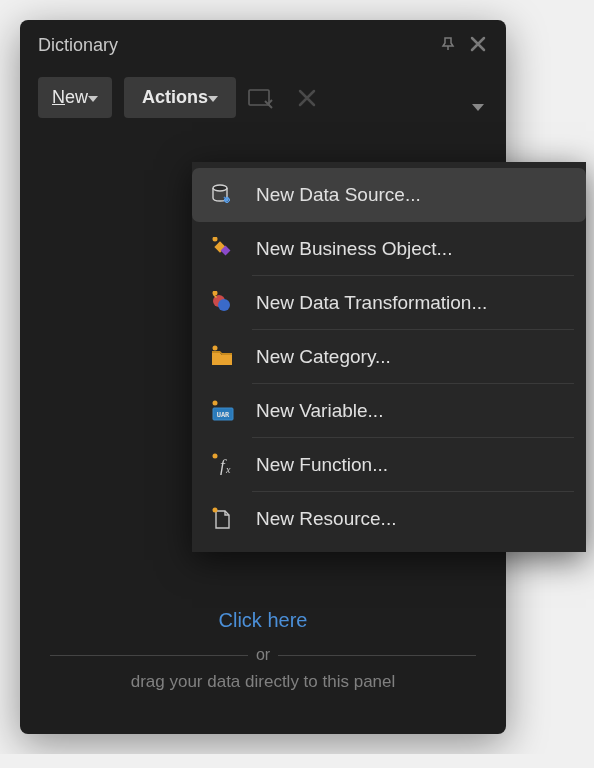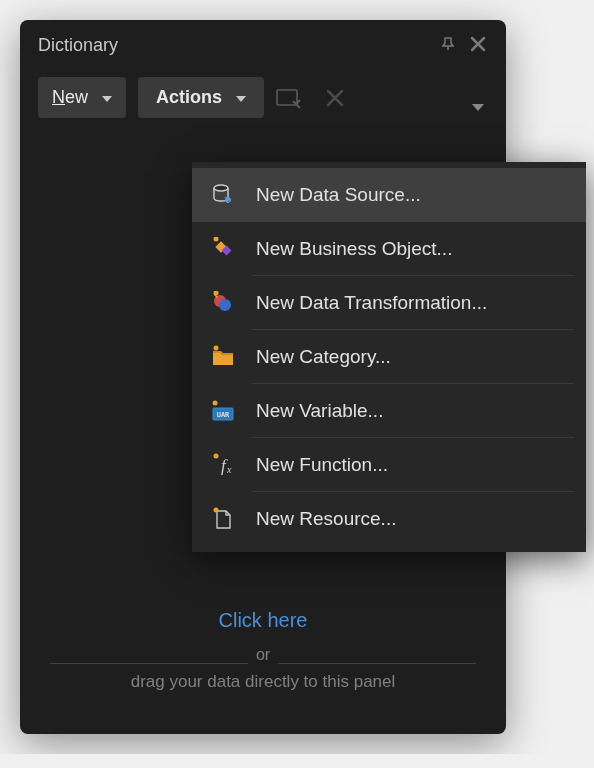--- a/index.html
+++ b/index.html
@@ -54,21 +54,20 @@
   }
   .toolbar-button {
     background: #3a3a3a;
     border: none;
     border-radius: 4px;
     color: #e8e8e8;
     font-size: 18px;
     padding: 10px 14px;
     display: flex;
     align-items: center;
-    gap: 14px;
     cursor: pointer;
   }
   .toolbar-button .chevron {
     font-size: 11px;
     color: #c8c8c8;
   }
   .actions-button {
     padding: 10px 18px;
     font-weight: bold;
   }
@@ -105,21 +104,21 @@
     cursor: pointer;
     margin-bottom: 14px;
   }
   .hint-text {
     color: #808080;
     font-size: 17px;
     margin-bottom: 10px;
   }
   .or-divider {
     display: flex;
-    align-items: flex-end;
+    align-items: center;
     gap: 8px;
     margin: 8px 0;
   }
   .or-divider .line {
     flex: 1;
     height: 1px;
     background: #444;
   }
   .or-text {
     color: #808080;
@@ -138,20 +137,21 @@
   .menu-item {
     display: flex;
     align-items: center;
     gap: 20px;
     padding: 14px 18px;
     cursor: pointer;
     position: relative;
   }
   .menu-item.highlighted {
     background: #3f3f3f;
+    border-radius: 7px;
   }
   .menu-item:not(.highlighted):not(:last-child)::after {
     content: "";
     position: absolute;
     bottom: 0;
     left: 60px;
     right: 12px;
     height: 1px;
     background: #3a3a3a;
   }
@@ -162,21 +162,20 @@
     left: 60px;
     right: 12px;
     height: 1px;
     background: transparent;
   }
   .menu-icon {
     width: 26px;
     height: 26px;
     display: flex;
     align-items: center;
-    justify-content: center;
     flex-shrink: 0;
   }
   .menu-label {
     color: #e0e0e0;
     font-size: 19px;
   }
 </style>
 </head>
 <body>
 

